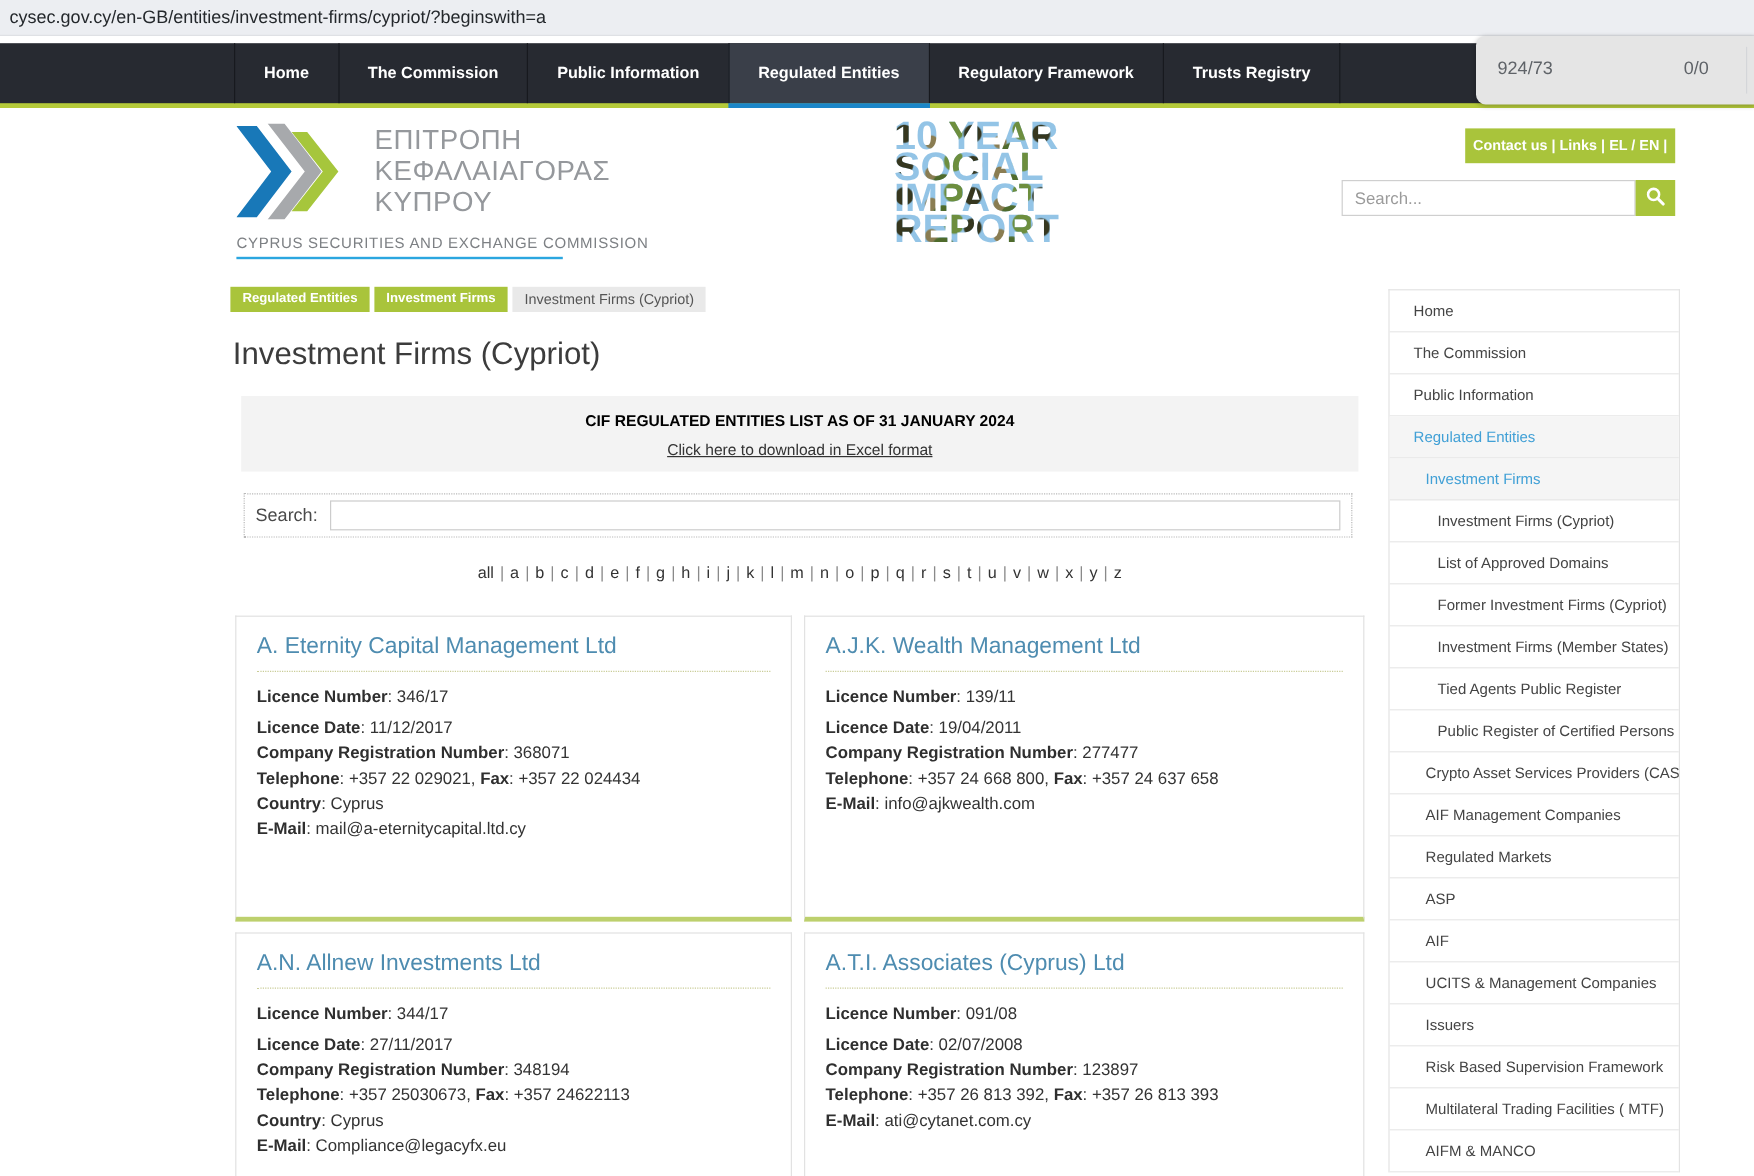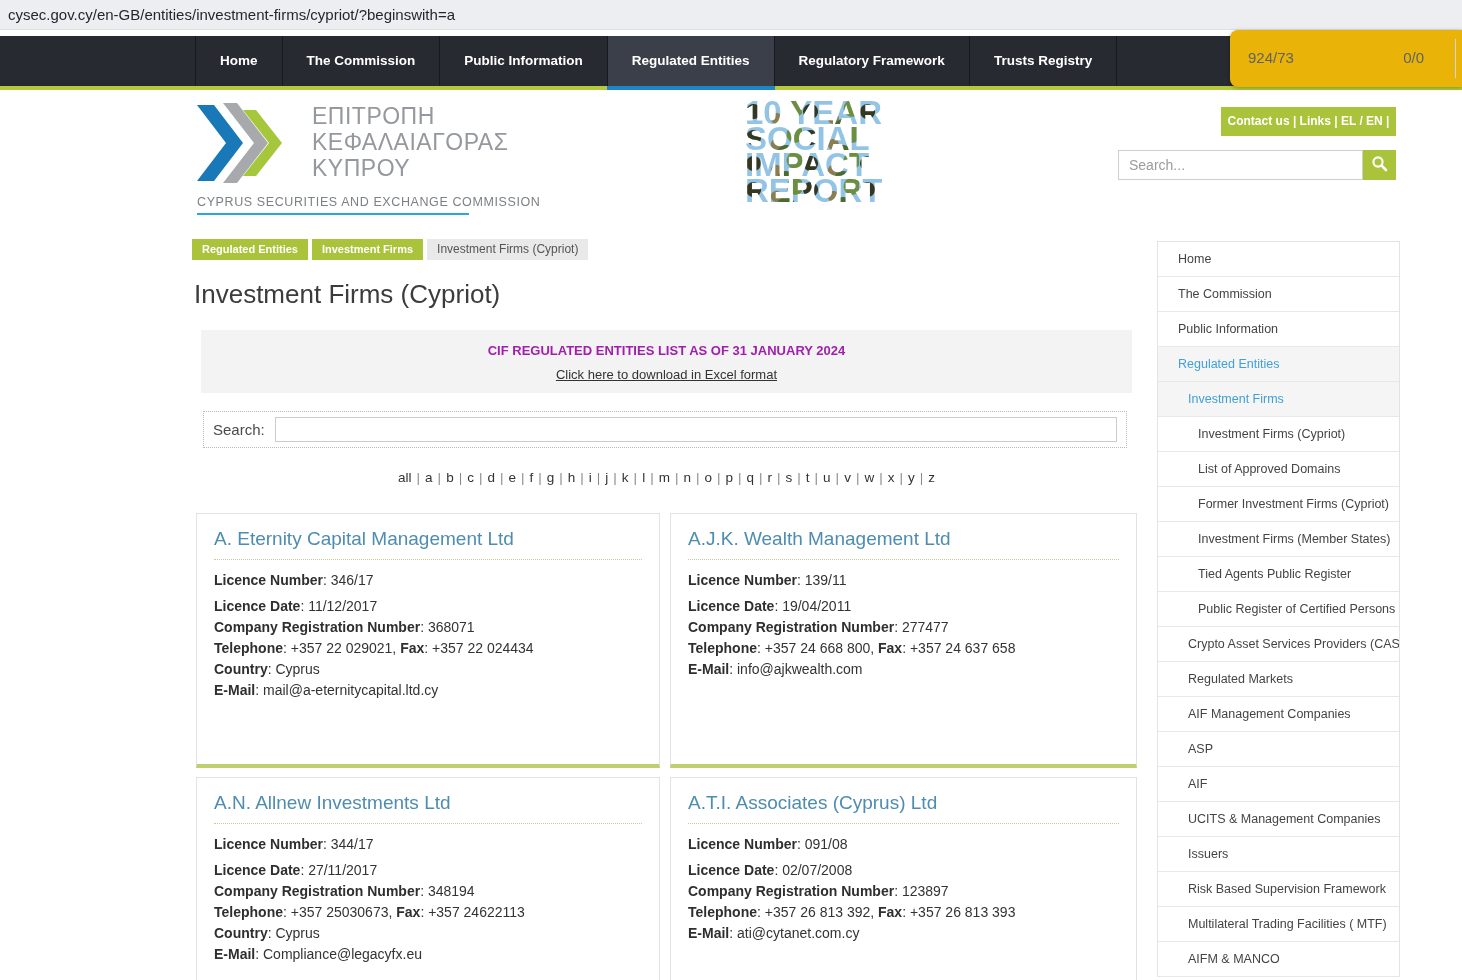--- a/index.html
+++ b/index.html
@@ -13,21 +13,21 @@
 
   
   .navbar { position:absolute; left:0; top:36px; width:1462px; height:54px; background:#272a31; border-bottom:4px solid #b5ca3a; }
   .nav-items { position:absolute; left:195px; top:0; height:50px; display:flex; }
   .nav-item { height:50px; line-height:50px; padding:0 24px; color:#fff; font-size:13.5px; font-weight:bold; border-left:1px solid #17191e; cursor:pointer; white-space:nowrap; }
   .nav-item:last-child { border-right:1px solid #17191e; }
   .nav-item.active { background:#3a3f49; position:relative; }
   .nav-item.active::after { content:""; position:absolute; left:-1px; right:-1px; bottom:-4px; height:4px; background:#1c86c8; }
 
   
-  .findbar { position:absolute; left:1230px; top:30px; width:232px; height:57px; background:#eab308; border-radius:8px 0 0 8px; box-shadow:0 1px 4px rgba(0,0,0,.28); z-index:30; }
+  .findbar { position:absolute; left:1230px; top:30px; width:232px; height:57px; background:#e5e5e5; border-radius:8px 0 0 8px; box-shadow:0 1px 4px rgba(0,0,0,.28); z-index:30; }
   .findbar .count { position:absolute; left:18px; top:19px; font-size:15px; color:#5f6368; }
   .findbar .matches { position:absolute; right:38px; top:19px; font-size:15px; color:#5f6368; }
   .findbar .vdivider { position:absolute; right:6px; top:9px; width:1px; height:39px; background:#d4d6d9; }
 
   
   .logo { position:absolute; left:197px; top:103px; cursor:pointer; }
   .logo-row { display:flex; align-items:flex-start; }
   .logo-text { margin-left:29px; color:#95989c; font-size:23px; line-height:26px; letter-spacing:.5px; }
   .logo-sub { margin-top:8px; padding-bottom:4px; border-bottom:2px solid #2ba6df; color:#7d8084; font-size:12.5px; letter-spacing:.6px; width:272px; white-space:nowrap; }
 
@@ -56,21 +56,21 @@
   
   .breadcrumbs { position:absolute; left:192px; top:239px; display:flex; gap:4px; }
   .crumb { height:21px; line-height:21px; padding:0 10px; font-size:11px; font-weight:bold; cursor:pointer; white-space:nowrap; }
   .crumb.green { background:#a9c43b; color:#fff; }
   .crumb.gray { background:#e9e9e9; color:#555; font-weight:normal; font-size:12px; }
 
   .page-title { position:absolute; left:194px; top:279px; font-size:26px; color:#3c3c3c; font-weight:normal; }
 
   
   .notice { position:absolute; left:201px; top:330px; width:931px; height:63px; background:#f3f3f3; text-align:center; padding-top:13px; }
-  .notice .heading { font-size:13px; font-weight:bold; color:#a21caf; }
+  .notice .heading { font-size:13px; font-weight:bold; color:#000000; }
   .notice .dl-link { display:inline-block; margin-top:9px; font-size:13px; color:#333; text-decoration:underline; cursor:pointer; }
 
   
   .search-panel { position:absolute; left:203px; top:411px; width:924px; height:37px; border:1px dotted #b9b9b9; display:flex; align-items:center; padding:0 9px; }
   .search-panel label { font-size:15px; color:#4a4a4a; margin-right:10px; }
   .search-panel input { flex:1; height:25px; border:1px solid #ccc; padding:0 6px; font-size:13px; color:#333; outline:none; }
 
   
   .alphabet { position:absolute; left:196px; top:470px; width:941px; text-align:center; font-size:13.5px; color:#333; }
   .alphabet a { color:#333; text-decoration:none; cursor:pointer; padding:0 1px; }
@@ -220,22 +220,22 @@
       <div class="side-item lvl0">Public Information</div>
       <div class="side-item lvl0 active">Regulated Entities</div>
       <div class="side-item lvl1 active">Investment Firms</div>
       <div class="side-item lvl2">Investment Firms (Cypriot)</div>
       <div class="side-item lvl2">List of Approved Domains</div>
       <div class="side-item lvl2">Former Investment Firms (Cypriot)</div>
       <div class="side-item lvl2">Investment Firms (Member States)</div>
       <div class="side-item lvl2">Tied Agents Public Register</div>
       <div class="side-item lvl2">Public Register of Certified Persons</div>
       <div class="side-item lvl1">Crypto Asset Services Providers (CASP)</div>
+      <div class="side-item lvl1">AIF Management Companies</div>
       <div class="side-item lvl1">Regulated Markets</div>
-      <div class="side-item lvl1">AIF Management Companies</div>
       <div class="side-item lvl1">ASP</div>
       <div class="side-item lvl1">AIF</div>
       <div class="side-item lvl1">UCITS &amp; Management Companies</div>
       <div class="side-item lvl1">Issuers</div>
       <div class="side-item lvl1">Risk Based Supervision Framework</div>
       <div class="side-item lvl1">Multilateral Trading Facilities ( MTF)</div>
       <div class="side-item lvl1">AIFM &amp; MANCO</div>
     </div>
 
 </div>

